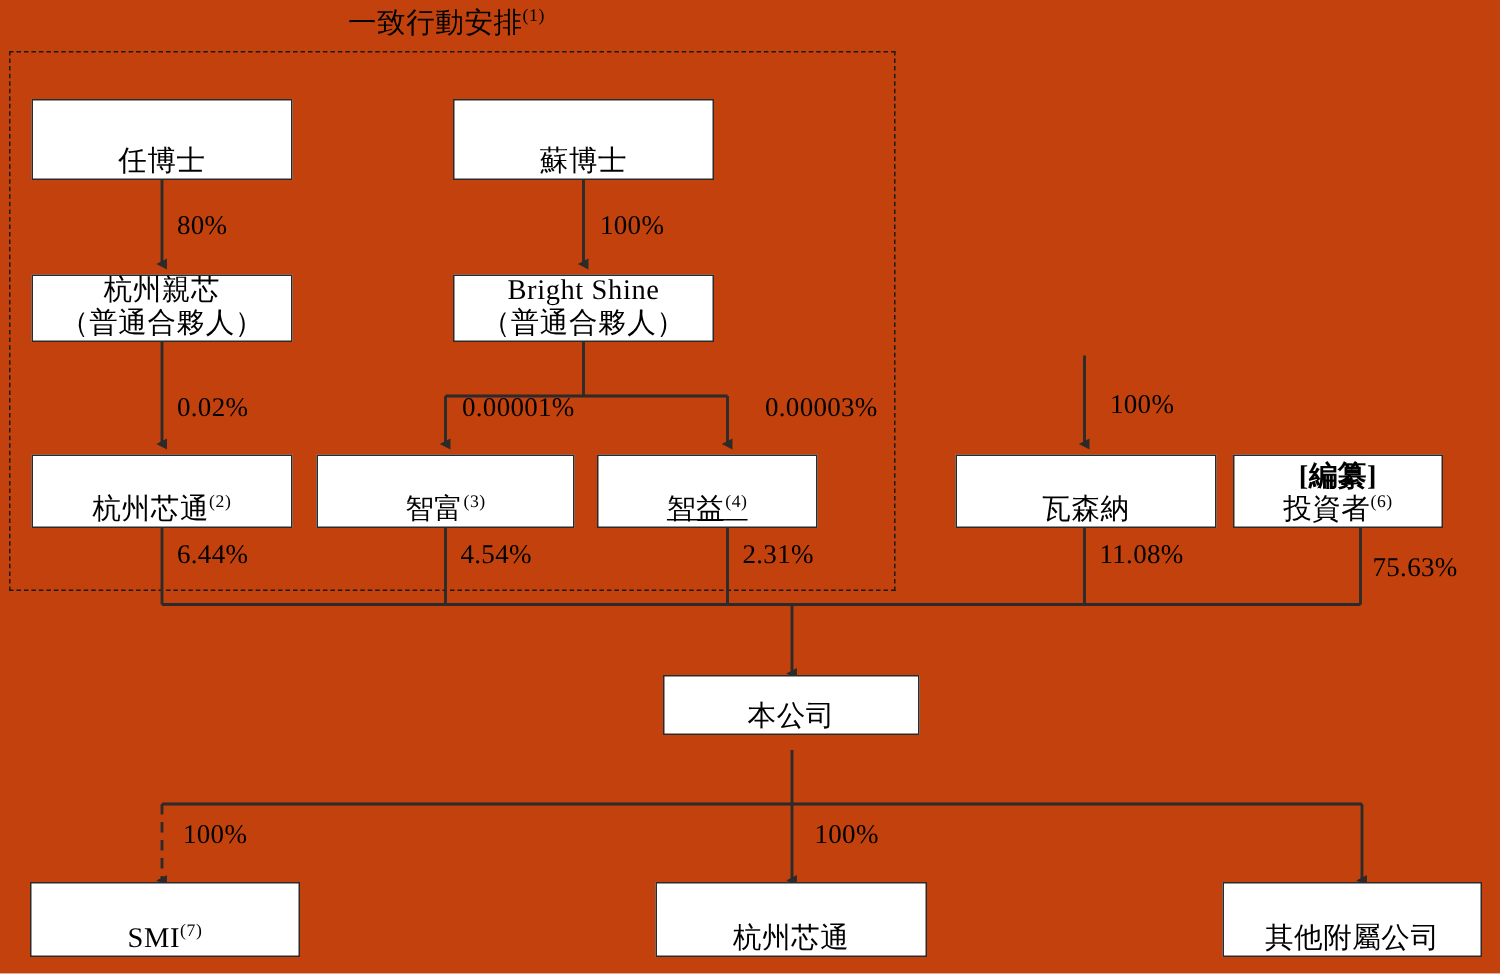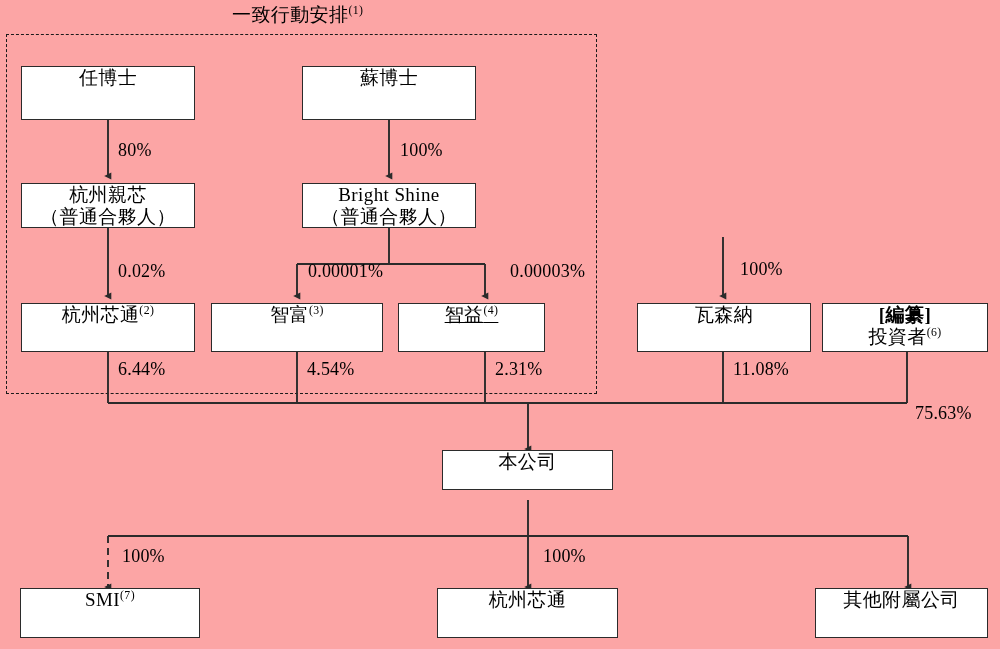--- a/index.html
+++ b/index.html
@@ -9,40 +9,40 @@
     background: #ffffff;
   }
   body {
     font-family: "Liberation Serif", "DejaVu Serif", serif;
     color: #000000;
   }
   #chart-root {
     position: relative;
     width: 1000px;
     height: 649px;
-    background: #fca5a5;
+    background: #c2410c;
     overflow: hidden;
   }
   #edge-layer {
     position: absolute;
     left: 0;
     top: 0;
     width: 1000px;
     height: 649px;
     pointer-events: none;
   }
   .node-box {
     position: absolute;
     box-sizing: border-box;
     border: 1.6px solid #2b2b2b;
     background: #ffffff;
     display: flex;
     flex-direction: column;
     align-items: center;
-    justify-content: flex-start;
+    justify-content: flex-end;
     text-align: center;
     line-height: 1.16;
     font-size: 19px;
     letter-spacing: 0.4px;
   }
   .node-box .ln {
     display: block;
     white-space: nowrap;
   }
   .node-box .ln.bold {
@@ -125,21 +125,21 @@
   <div class="edge-label" style="left:400px; top:140px;">100%</div>
   <div class="edge-label" style="left:118px; top:261px;">0.02%</div>
   <div class="edge-label" style="left:308px; top:261px;">0.00001%</div>
   <div class="edge-label" style="left:510px; top:261px;">0.00003%</div>
   <div class="edge-label" style="left:740px; top:259px;">100%</div>
 
   <div class="edge-label" style="left:118px; top:359px;">6.44%</div>
   <div class="edge-label" style="left:307px; top:359px;">4.54%</div>
   <div class="edge-label" style="left:495px; top:359px;">2.31%</div>
   <div class="edge-label" style="left:733px; top:359px;">11.08%</div>
-  <div class="edge-label" style="left:915px; top:368px;margin-top:35px;">75.63%</div>
+  <div class="edge-label" style="left:915px; top:368px;">75.63%</div>
 
   <div class="edge-label" style="left:122px; top:546px;">100%</div>
   <div class="edge-label" style="left:543px; top:546px;">100%</div>
 
   <div class="node-box" style="left:21px; top:66px; width:174px; height:54px;">
     <span class="ln">任博士</span>
   </div>
 
   <div class="node-box" style="left:302px; top:66px; width:174px; height:54px;">
     <span class="ln">蘇博士</span>
@@ -165,21 +165,21 @@
   </div>
 
   <div class="node-box" style="left:398px; top:303px; width:147px; height:49px;text-decoration:underline;">
     <span class="ln"><span>智益</span><sup>(4)</sup></span>
   </div>
 
   <div class="node-box" style="left:637px; top:303px; width:174px; height:49px;">
     <span class="ln">瓦森納</span>
   </div>
 
-  <div class="node-box" style="left:822px; top:303px; width:166px; height:49px;">
+  <div class="node-box" style="left:822px; top:303px; width:140px; height:49px;">
     <span class="ln bold">[編纂]</span>
     <span class="ln"><span>投資者</span><sup>(6)</sup></span>
   </div>
 
   <div class="node-box" style="left:442px; top:450px; width:171px; height:40px;">
     <span class="ln">本公司</span>
   </div>
 
   <div class="node-box" style="left:20px; top:588px; width:180px; height:50px;">
     <span class="ln"><span>SMI</span><sup>(7)</sup></span>

